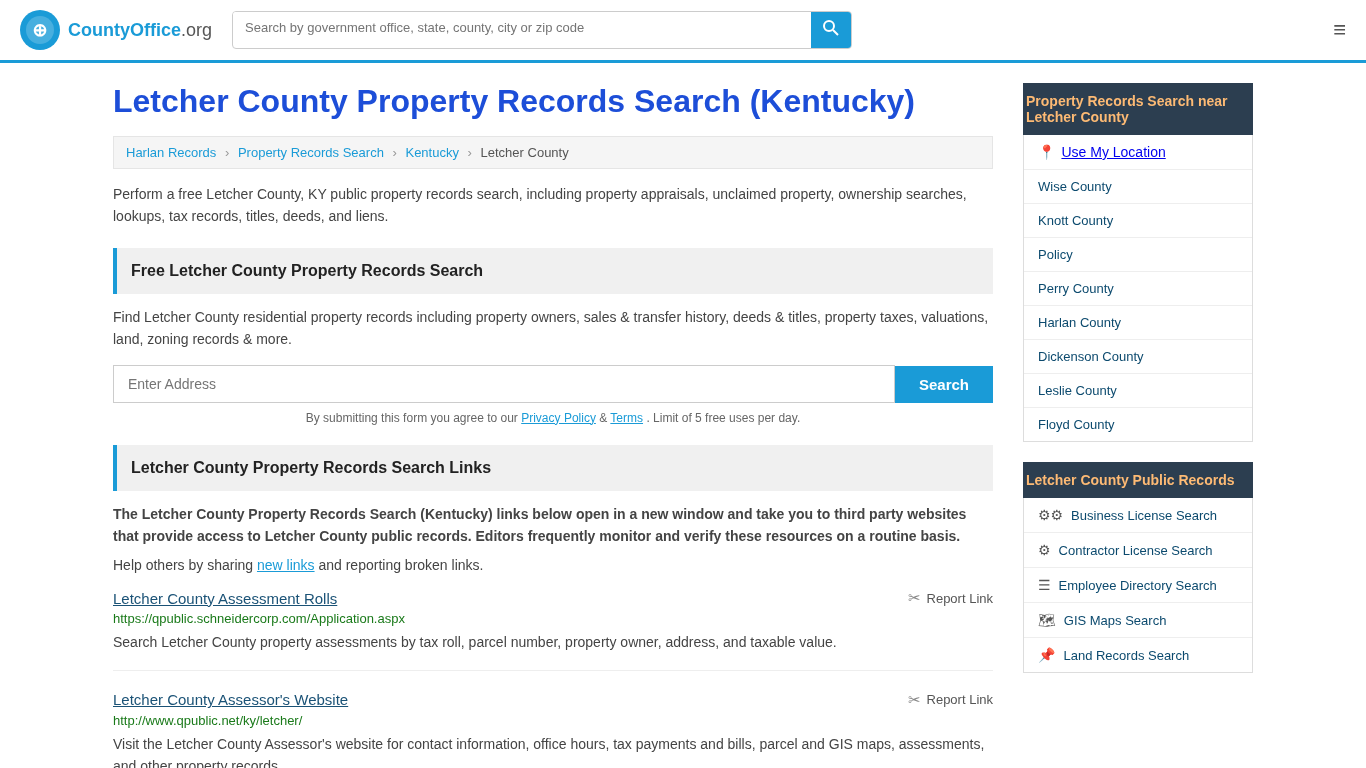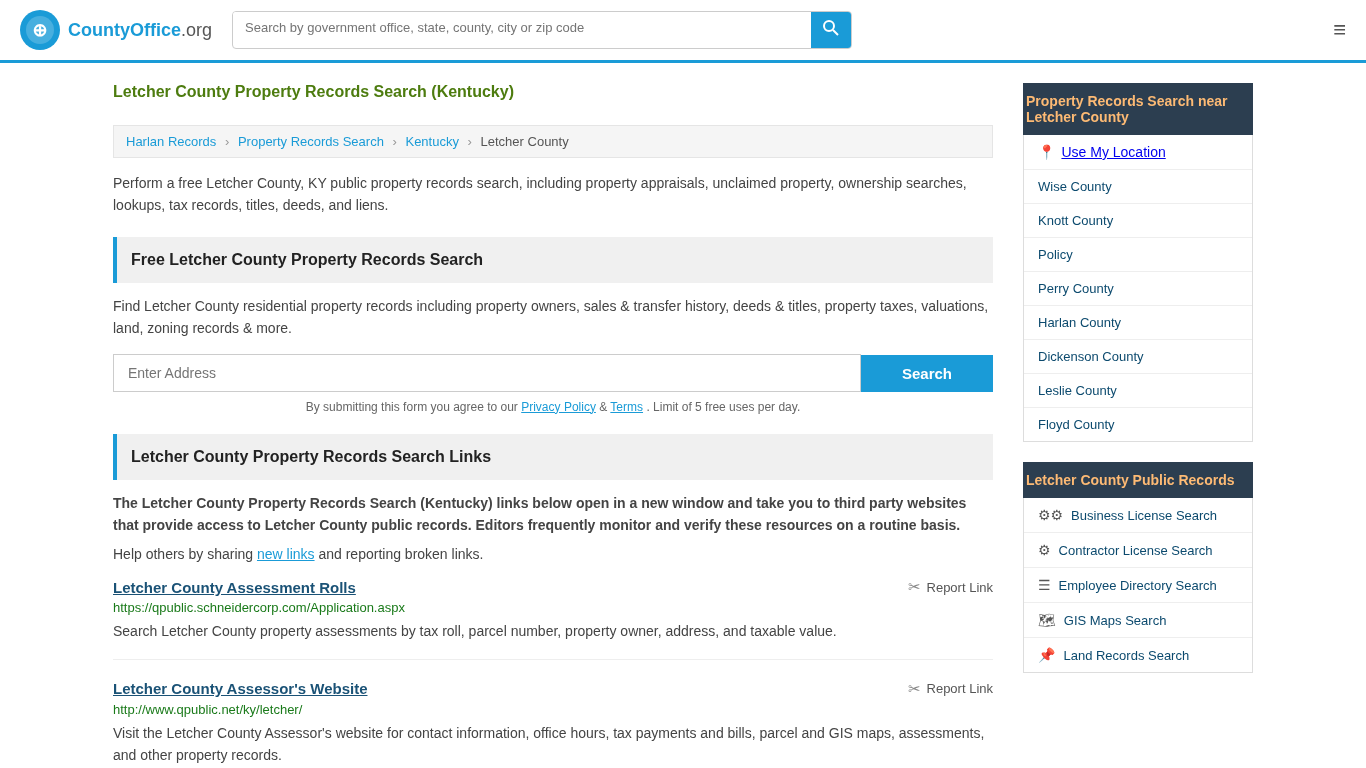--- a/index.html
+++ b/index.html
@@ -64,24 +64,24 @@
       margin: 0 auto;
       padding: 20px 20px;
       display: flex;
       gap: 30px;
     }
     #content-area { flex: 1; }
     #sidebar { width: 230px; flex-shrink: 0; }
 
     
     #page-title {
-      font-size: 16px;
+      font-size: 32px;
       font-weight: bold;
-      color: #4d7c0f;
-      margin-bottom: 24px;
+      color: #1d4ed8;
+      margin-bottom: 16px;
     }
 
     
     #breadcrumb {
       background: #f5f5f5;
       padding: 8px 12px;
       font-size: 13px;
       color: #555;
       margin-bottom: 14px;
       border: 1px solid #e5e5e5;
@@ -116,21 +116,21 @@
       padding: 10px 14px;
       border: 1px solid #ccc;
       font-size: 14px;
       outline: none;
       color: #aaa;
     }
     #search-button {
       background: #1a9bd7;
       color: #fff;
       border: none;
-      padding: 10px 41px;
+      padding: 10px 24px;
       font-size: 15px;
       font-weight: bold;
       cursor: pointer;
     }
     #form-disclaimer {
       font-size: 12px;
       color: #666;
       text-align: center;
       margin-bottom: 20px;
     }
@@ -144,21 +144,21 @@
     
     .link-item { margin-bottom: 20px; border-bottom: 1px solid #eee; padding-bottom: 16px; }
     .link-item-header {
       display: flex;
       justify-content: space-between;
       align-items: center;
       margin-bottom: 4px;
     }
     .link-item-title {
       font-size: 15px;
-      font-weight: bold;
+      font-weight: normal;
       color: #1a5276;
       text-decoration: underline;
       cursor: pointer;
     }
     .report-link-btn {
       display: flex;
       align-items: center;
       gap: 6px;
       color: #555;
       font-size: 13px;

